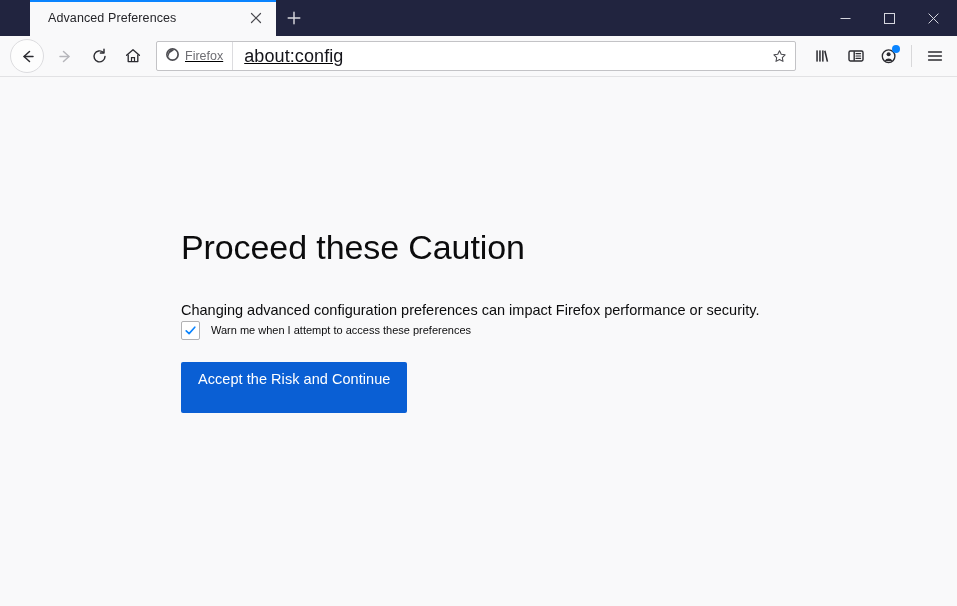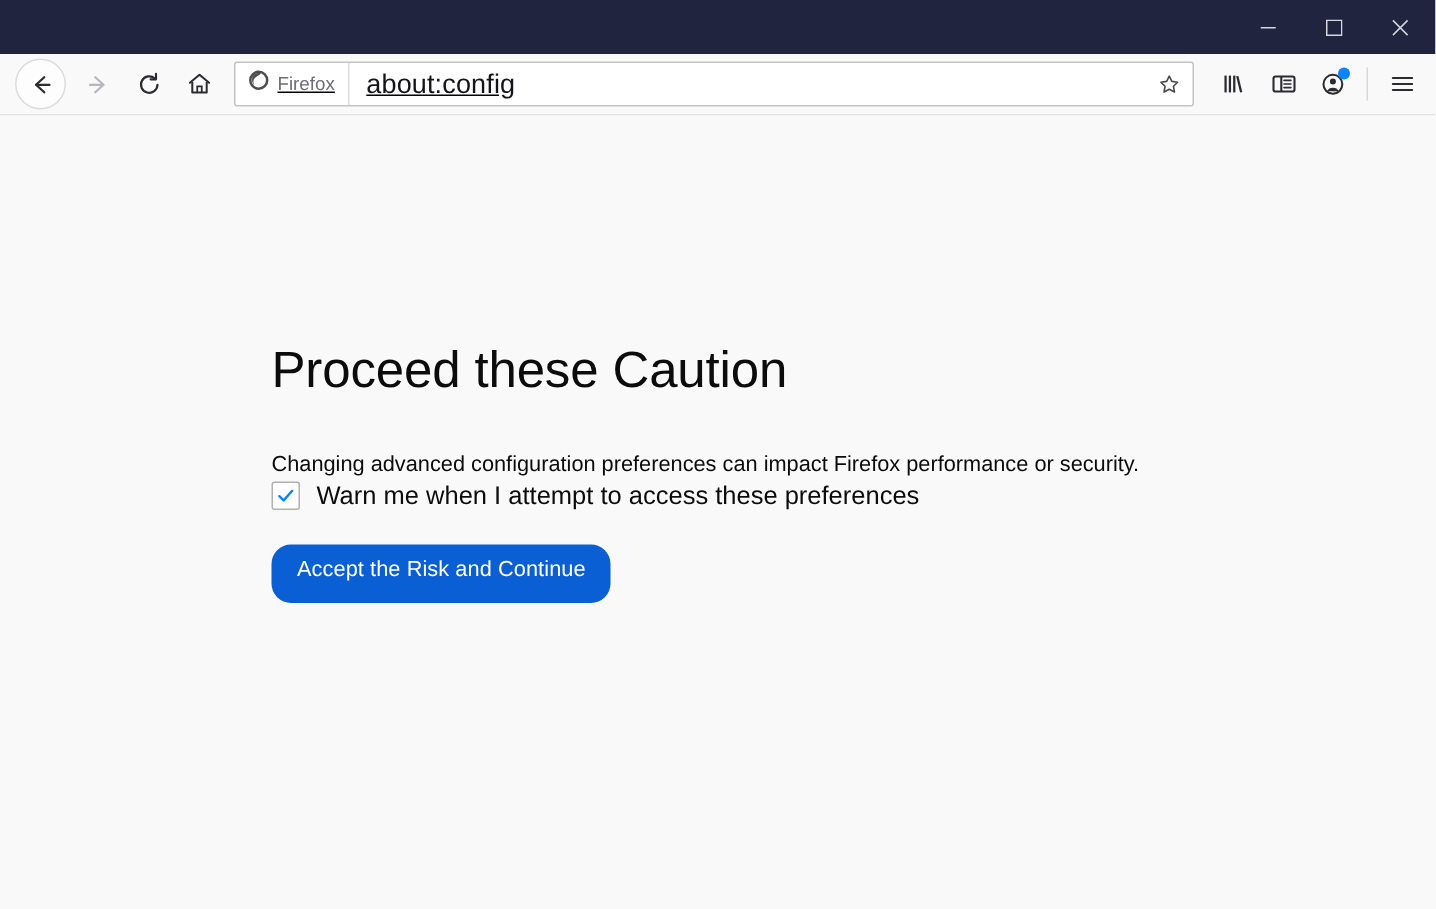--- a/index.html
+++ b/index.html
@@ -272,44 +272,61 @@
     border-radius: 2px;
     background: #ffffff;
     display: flex;
     align-items: center;
     justify-content: center;
     flex: 0 0 19px;
     margin-right: 11px;
   }
 
   .checkbox-label {
-    font-size: 17px;
+    font-size: 11px;
     color: #0c0c0d;
   }
 
   .accept-btn {
     background: #0a5fd4;
     color: #ffffff;
     border: none;
-    border-radius: 13px;
+    border-radius: 2px;
     font-family: "Liberation Sans", sans-serif;
     font-size: 14.5px;
-    padding: 9px 17px 14px 17px;
+    padding: 9px 17px 26px 17px;
     cursor: pointer;
     display: inline-block;
     letter-spacing: .05px;
   }
 </style>
 </head>
 <body>
 
 <div class="browser-window">
 
   <div class="titlebar">
 
+    <div class="tab-strip">
+      <div class="tab">
+        <div class="tab-accent"></div>
+        <span class="tab-title">Advanced Preferences</span>
+        <span class="tab-close">
+          <svg width="12" height="12" viewBox="0 0 12 12" aria-hidden="true">
+            <path d="M1.5 1.5 L10.5 10.5 M10.5 1.5 L1.5 10.5" stroke="#4a4a4f" stroke-width="1.2" fill="none" stroke-linecap="round"></path>
+          </svg>
+        </span>
+      </div>
+
+      <div class="new-tab-btn">
+        <svg width="14" height="14" viewBox="0 0 14 14" aria-hidden="true">
+          <path d="M7 1.2 V12.8 M1.2 7 H12.8" stroke="#d7d7dd" stroke-width="1.45" stroke-linecap="round"></path>
+        </svg>
+      </div>
+    </div>
 
     <div class="window-controls">
       <div class="win-btn">
         <svg width="11" height="11" viewBox="0 0 11 11" aria-hidden="true">
           <path d="M0.5 5.5 H10.5" stroke="#d5d6de" stroke-width="1" fill="none"></path>
         </svg>
       </div>
       <div class="win-btn">
         <svg width="11" height="11" viewBox="0 0 11 11" aria-hidden="true">
           <rect x="0.5" y="0.5" width="10" height="10" stroke="#d5d6de" stroke-width="1" fill="none"></rect>

